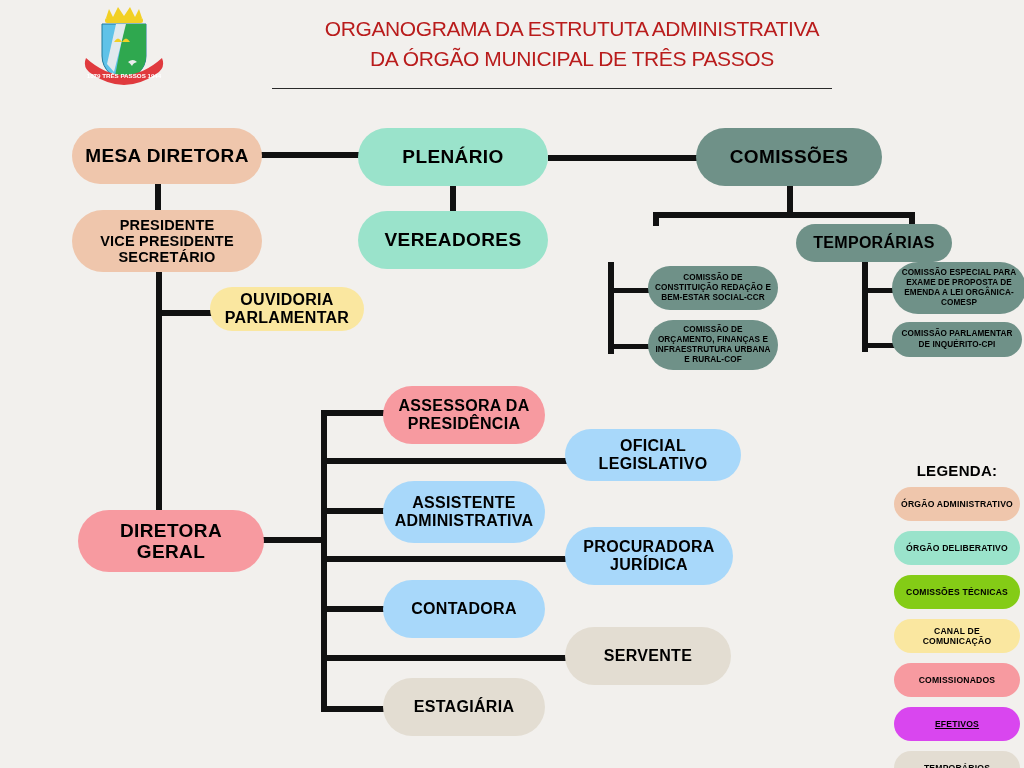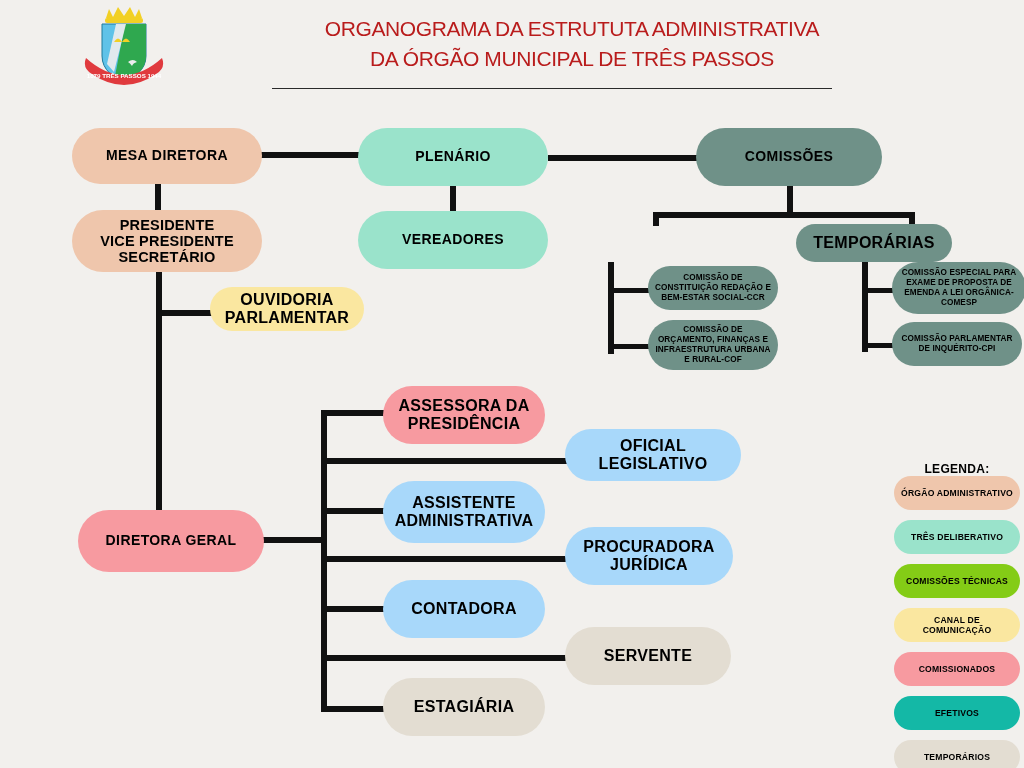--- a/index.html
+++ b/index.html
@@ -33,37 +33,37 @@
     position:absolute;
     display:flex;align-items:center;justify-content:center;
     text-align:center;
     border-radius:999px;
     color:#000;font-weight:800;
     box-sizing:border-box;
     padding:2px 6px;
     line-height:1.12;
     z-index:3;
   }
-  .n-lg{font-size:14px;letter-spacing:0.4px;}
+  .n-lg{font-size:19px;letter-spacing:0.4px;}
   .n-md{font-size:16px;letter-spacing:0.3px;}
   .n-sm{font-size:8.2px;letter-spacing:0.1px;line-height:1.25;}
 
   .c-admin{background:#EFC6AC;}
   .c-delib{background:#9AE3CB;}
   .c-comis{background:#6F9188;}
   .c-canal{background:#FAE7A0;}
   .c-comiss{background:#F79AA0;}
   .c-efet{background:#A8D8FA;}
   .c-temp{background:#E3DDD2;}
 
   
   .legend{position:absolute;left:890px;top:462px;width:134px;}
   .legend-title{
-    text-align:center;font-size:12px;font-weight:800;color:#000;
-    letter-spacing:0.3px;
+    text-align:center;font-size:15px;font-weight:800;color:#000;
+    letter-spacing:0.3px;margin-bottom:8px;
   }
   .legend-item{
     height:34px;border-radius:999px;margin:0 auto 10px auto;width:126px;
     display:flex;align-items:center;justify-content:center;text-align:center;
     font-size:8.6px;font-weight:800;color:#000;line-height:1.22;letter-spacing:0.2px;
     box-sizing:border-box;padding:0 6px;
   }
 </style>
 </head>
 <body>
@@ -155,21 +155,21 @@
 
 
   <div class="node n-md c-comis" style="left:796px;top:224px;width:156px;height:38px;">TEMPORÁRIAS</div>
 
   <div class="node n-sm c-comis" style="left:648px;top:266px;width:130px;height:44px;">COMISSÃO DE CONSTITUIÇÃO REDAÇÃO E BEM-ESTAR SOCIAL-CCR</div>
 
   <div class="node n-sm c-comis" style="left:648px;top:320px;width:130px;height:50px;">COMISSÃO DE ORÇAMENTO, FINANÇAS E INFRAESTRUTURA URBANA E RURAL-COF</div>
 
   <div class="node n-sm c-comis" style="left:892px;top:262px;width:134px;height:52px;">COMISSÃO ESPECIAL PARA EXAME DE PROPOSTA DE EMENDA A LEI ORGÂNICA-COMESP</div>
 
-  <div class="node n-sm c-comis" style="left:892px;top:322px;width:130px;height:44px;">COMISSÃO PARLAMENTAR DE INQUÉRITO-CPI</div>
+  <div class="node n-sm c-comis" style="left:892px;top:322px;width:130px;height:35px;">COMISSÃO PARLAMENTAR DE INQUÉRITO-CPI</div>
 
   <div class="node n-md c-canal" style="left:210px;top:287px;width:154px;height:44px;">OUVIDORIA PARLAMENTAR</div>
 
   <div class="node n-lg c-comiss" style="left:78px;top:510px;width:186px;height:62px;">DIRETORA GERAL</div>
 
   <div class="node n-md c-comiss" style="left:383px;top:386px;width:162px;height:58px;">ASSESSORA DA PRESIDÊNCIA</div>
 
   <div class="node n-md c-efet" style="left:565px;top:429px;width:176px;height:52px;">OFICIAL LEGISLATIVO</div>
 
   <div class="node n-md c-efet" style="left:383px;top:481px;width:162px;height:62px;">ASSISTENTE ADMINISTRATIVA</div>
@@ -179,22 +179,22 @@
   <div class="node n-md c-efet" style="left:383px;top:580px;width:162px;height:58px;">CONTADORA</div>
 
   <div class="node n-md c-temp" style="left:565px;top:627px;width:166px;height:58px;">SERVENTE</div>
 
   <div class="node n-md c-temp" style="left:383px;top:678px;width:162px;height:58px;">ESTAGIÁRIA</div>
 
   <div class="legend">
     <div class="legend-title">LEGENDA:</div>
     <div id="legend-list">
         <div class="legend-item" style="background: rgb(239, 198, 172);">ÓRGÃO ADMINISTRATIVO</div>
-        <div class="legend-item" style="background: rgb(154, 227, 203);">TRÊS DELIBERATIVO</div>
+        <div class="legend-item" style="background: rgb(154, 227, 203);">ÓRGÃO DELIBERATIVO</div>
         <div class="legend-item" style="background: #84cc16;">COMISSÕES TÉCNICAS</div>
         <div class="legend-item" style="background: rgb(250, 231, 160);">CANAL DE COMUNICAÇÃO</div>
         <div class="legend-item" style="background: rgb(247, 154, 160);">COMISSIONADOS</div>
-        <div class="legend-item" style="background: #14b8a6;">EFETIVOS</div>
+        <div class="legend-item" style="background: #d946ef; text-decoration: underline;">EFETIVOS</div>
         <div class="legend-item" style="background: rgb(227, 221, 210);">TEMPORÁRIOS</div>
       </div>
   </div>
 
 </div>
 
 </body></html>

